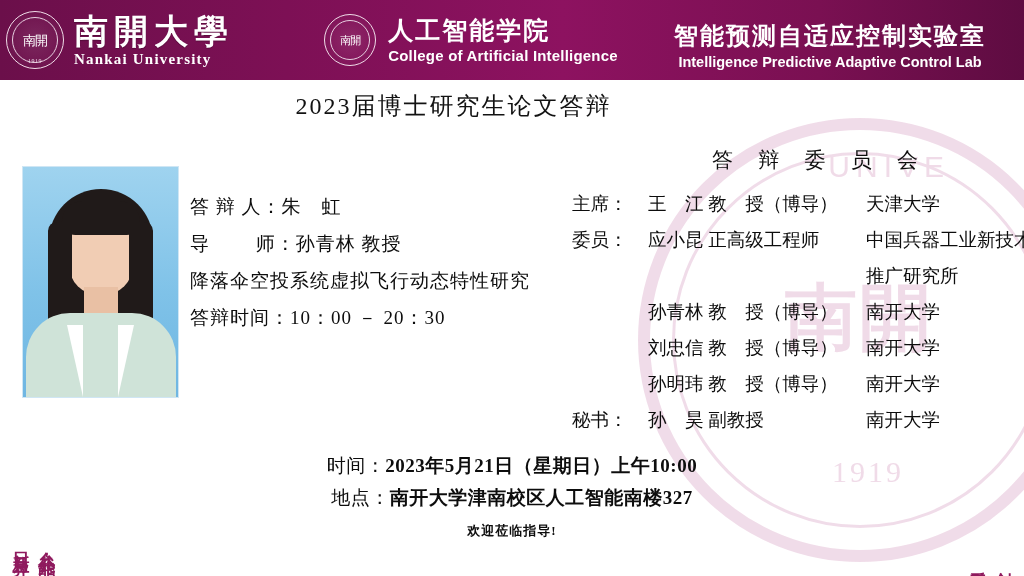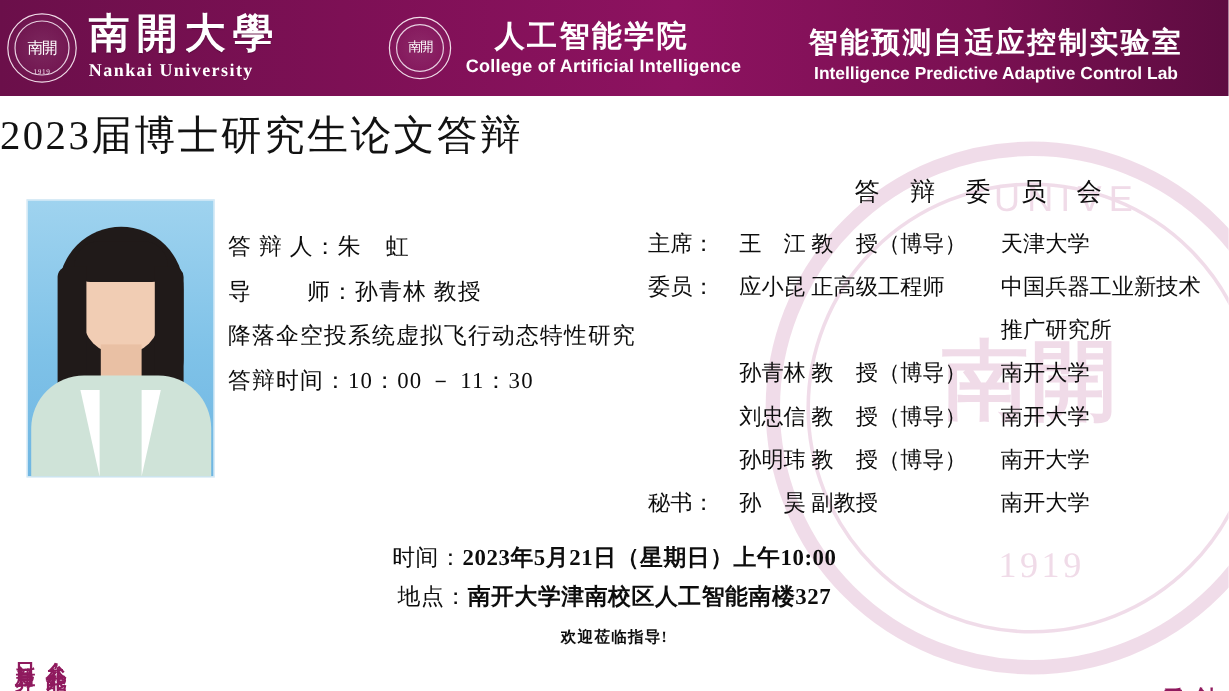--- a/index.html
+++ b/index.html
@@ -80,39 +80,38 @@
   .seal-sm { width: 50px; height: 50px; }
   .seal-sm .seal-core { font-size: 11px; }
 
   .nk-name {
     margin-left: 10px;
     line-height: 1;
   }
   .nk-cn {
     font-size: 34px;
     letter-spacing: 6px;
-    font-family: Liberation Mono, monospace;
+    font-family: Liberation Sans, sans-serif;
     font-weight: 700;
     text-shadow: 0 1px 1px rgba(0,0,0,0.25);
   }
   .nk-en {
     font-size: 15px;
     letter-spacing: 1.2px;
     margin-top: 4px;
     font-family: "Liberation Serif", serif;
     font-weight: 700;
   }
 
   .cai-text { margin-left: 12px; line-height: 1.15; }
   .cai-cn {
     font-size: 25px;
     font-weight: 700;
     letter-spacing: 2px;
     font-family: "Liberation Sans", sans-serif;
-    margin-left: 24px;
   }
   .cai-en {
     font-size: 15px;
     font-weight: 700;
     letter-spacing: 0.2px;
     font-family: "Liberation Sans", sans-serif;
     margin-top: 2px;
   }
 
   .lab-text { text-align: center; line-height: 1.2; }
@@ -182,22 +181,22 @@
     font-family: "Liberation Sans", sans-serif;
     z-index: 0;
   }
 
   
   .main-title {
     position: absolute;
     top: 90px;
     left: 0;
     width: 907px;
-    text-align: left;
-    font-size: 34px;
+    text-align: center;
+    font-size: 24px;
     color: #121212;
     font-family: "Liberation Serif", "DejaVu Serif", serif;
     letter-spacing: 2px;
     z-index: 2;
   }
 
   
   .photo {
     position: absolute;
     left: 22px;
@@ -313,20 +312,21 @@
   .comm-title {
     text-align: center;
     font-size: 21px;
     letter-spacing: 10px;
     padding-left: 90px;
     margin-bottom: 8px;
   }
   .comm-row {
     display: flex;
     white-space: nowrap;
+    margin-left: 32px;
   }
   .comm-label { width: 76px; flex: 0 0 auto; }
   .comm-name  { width: 218px; flex: 0 0 auto; }
   .comm-org   { flex: 1 1 auto; }
   .comm-indent .comm-label { visibility: hidden; }
 
   
   .footer {
     position: absolute;
     left: 0;
@@ -423,21 +423,21 @@
     <div class="ph-neck"></div>
     <div class="ph-body"></div>
     <div class="ph-lapel-l"></div>
     <div class="ph-lapel-r"></div>
   </div>
 
   <div class="info-block">
     <div class="info-row">答 辩 人：朱　虹</div>
     <div class="info-row">导　　 师：孙青林 教授</div>
     <div class="info-row">降落伞空投系统虚拟飞行动态特性研究</div>
-    <div class="info-row">答辩时间：10：00 － 11：30</div>
+    <div class="info-row">答辩时间：10：00 － 20：30</div>
   </div>
 
   <div class="committee">
     <div class="comm-title">答 辩 委 员 会</div>
 
     <div class="comm-row">
       <span class="comm-label">主席：</span>
       <span class="comm-name">王　江 教　授（博导）</span>
       <span class="comm-org">天津大学</span>
     </div>

